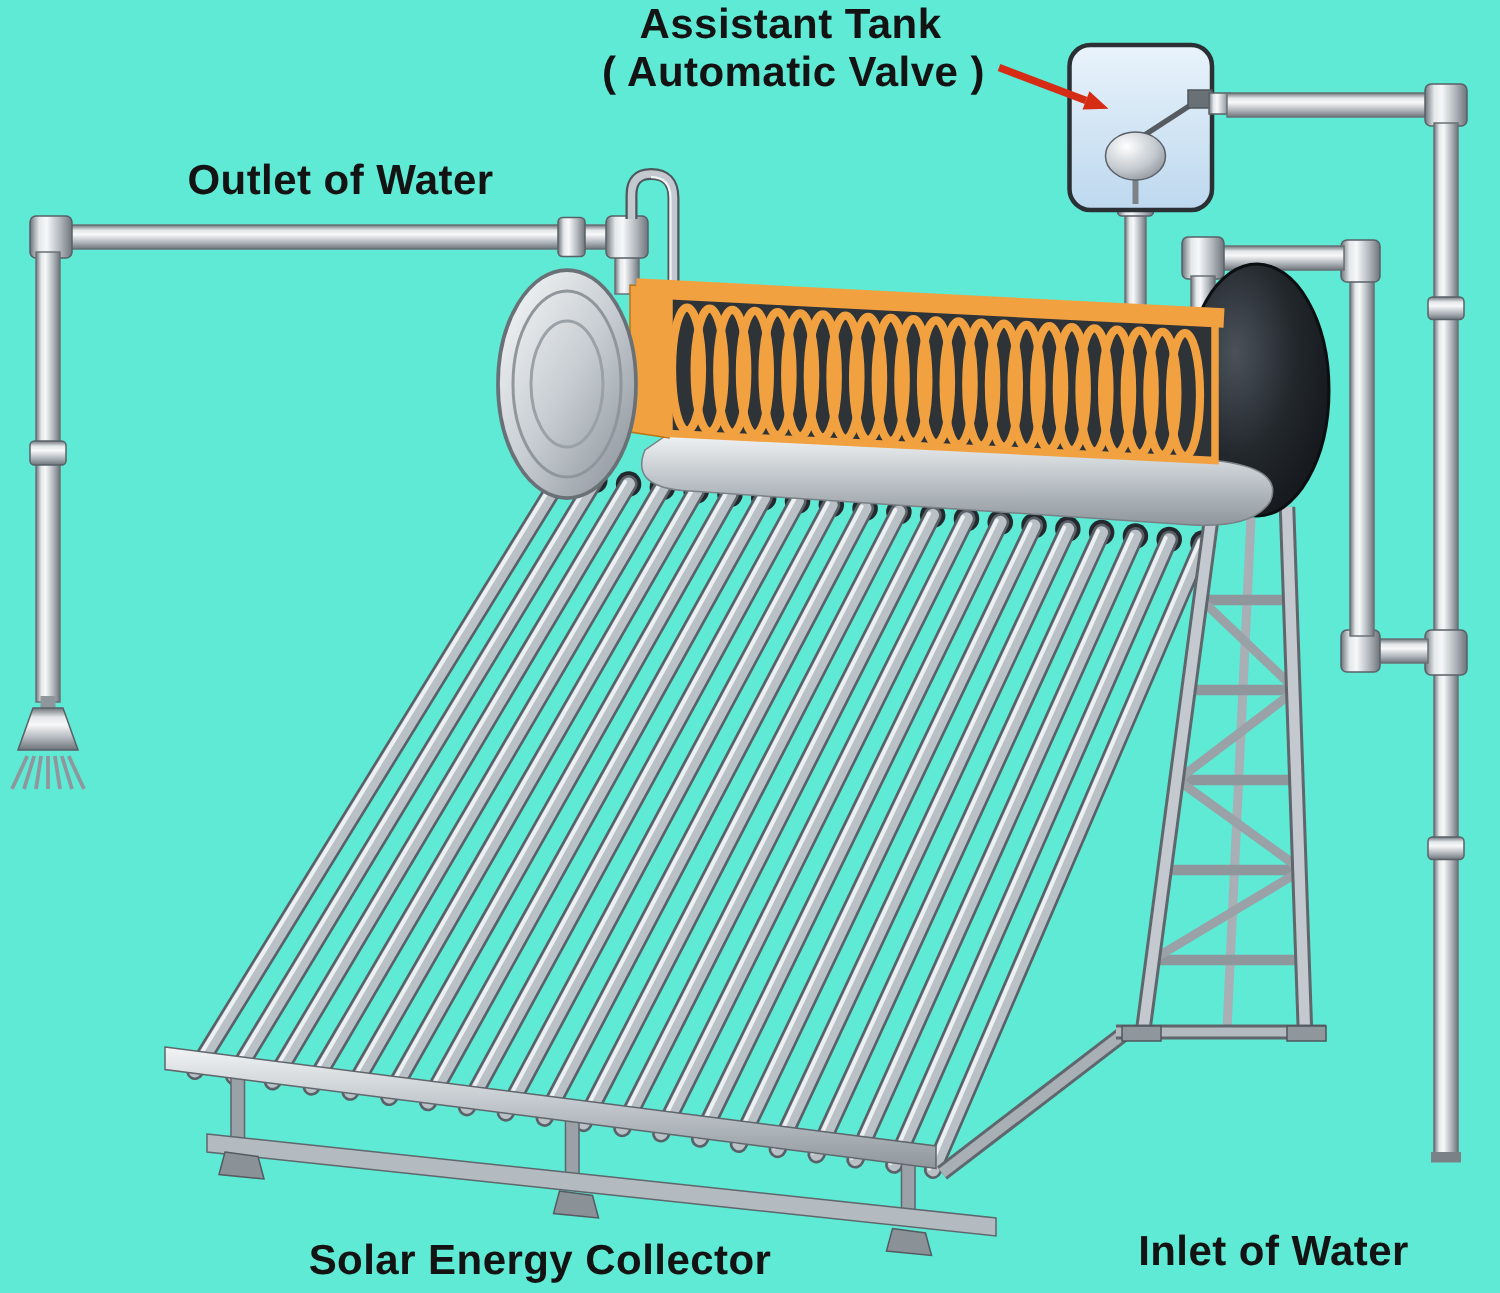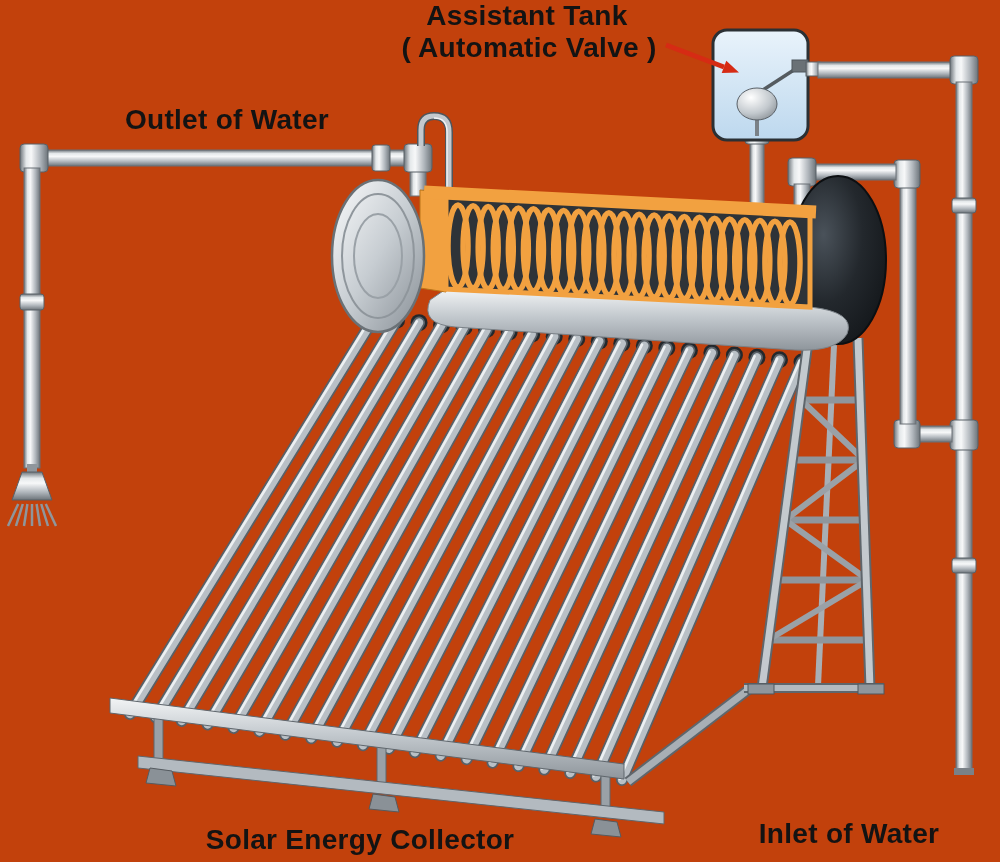--- a/index.html
+++ b/index.html
@@ -1,16 +1,16 @@
 <!DOCTYPE html>
 <html><head>
 <meta charset="utf-8">
 <style>
   html,body{margin:0;padding:0;background:#fff;}
-  .stage{position:relative;width:1000px;height:862px;background:#c2410c;overflow:hidden;}
+  .stage{position:relative;width:1000px;height:862px;background:#5eead4;overflow:hidden;}
   svg{display:block;}
   text{font-family:"Liberation Sans","DejaVu Sans",sans-serif;font-weight:600;font-size:28px;fill:#131313;letter-spacing:.3px;}
 </style>
 </head>
 <body>
 
 <div class="stage">
 <svg width="1000" height="862" viewBox="0 0 1000 862">
   <defs>
     <linearGradient id="pipeH" x1="0" y1="0" x2="0" y2="1">

